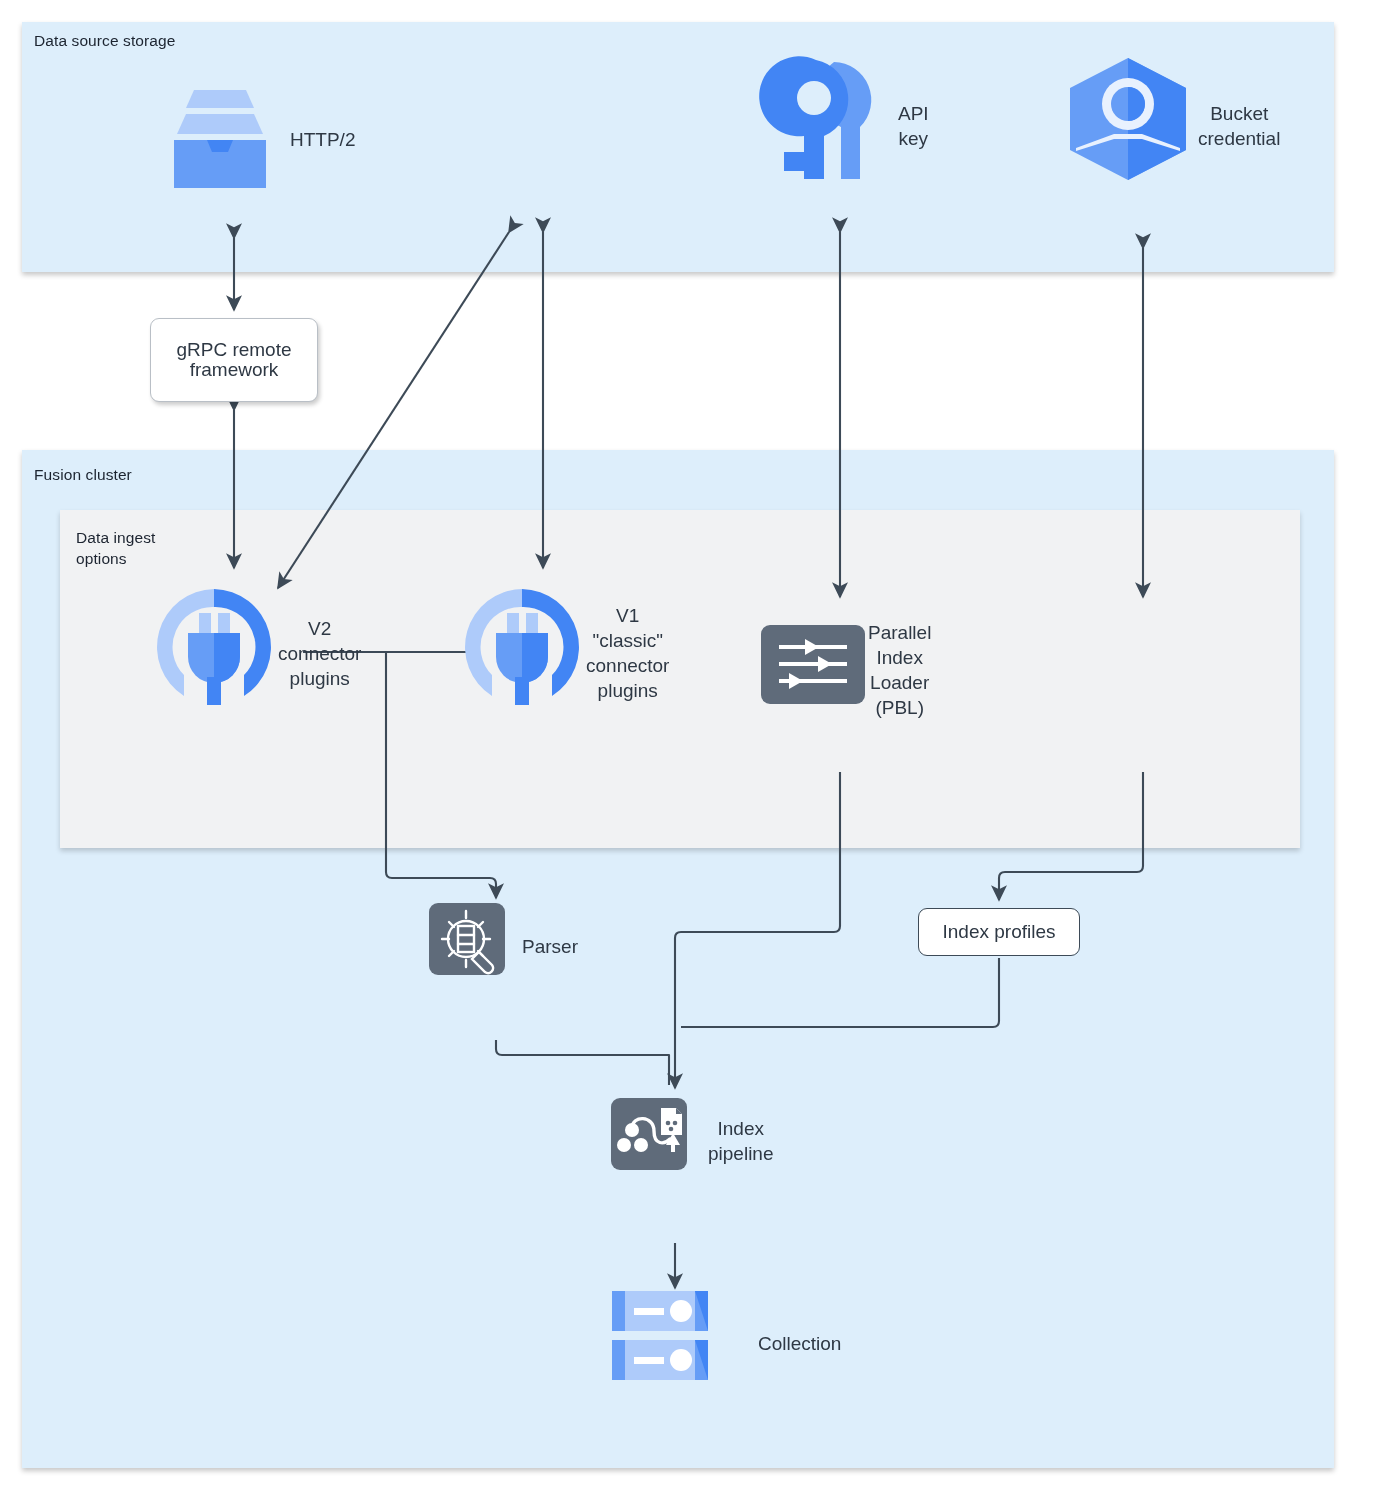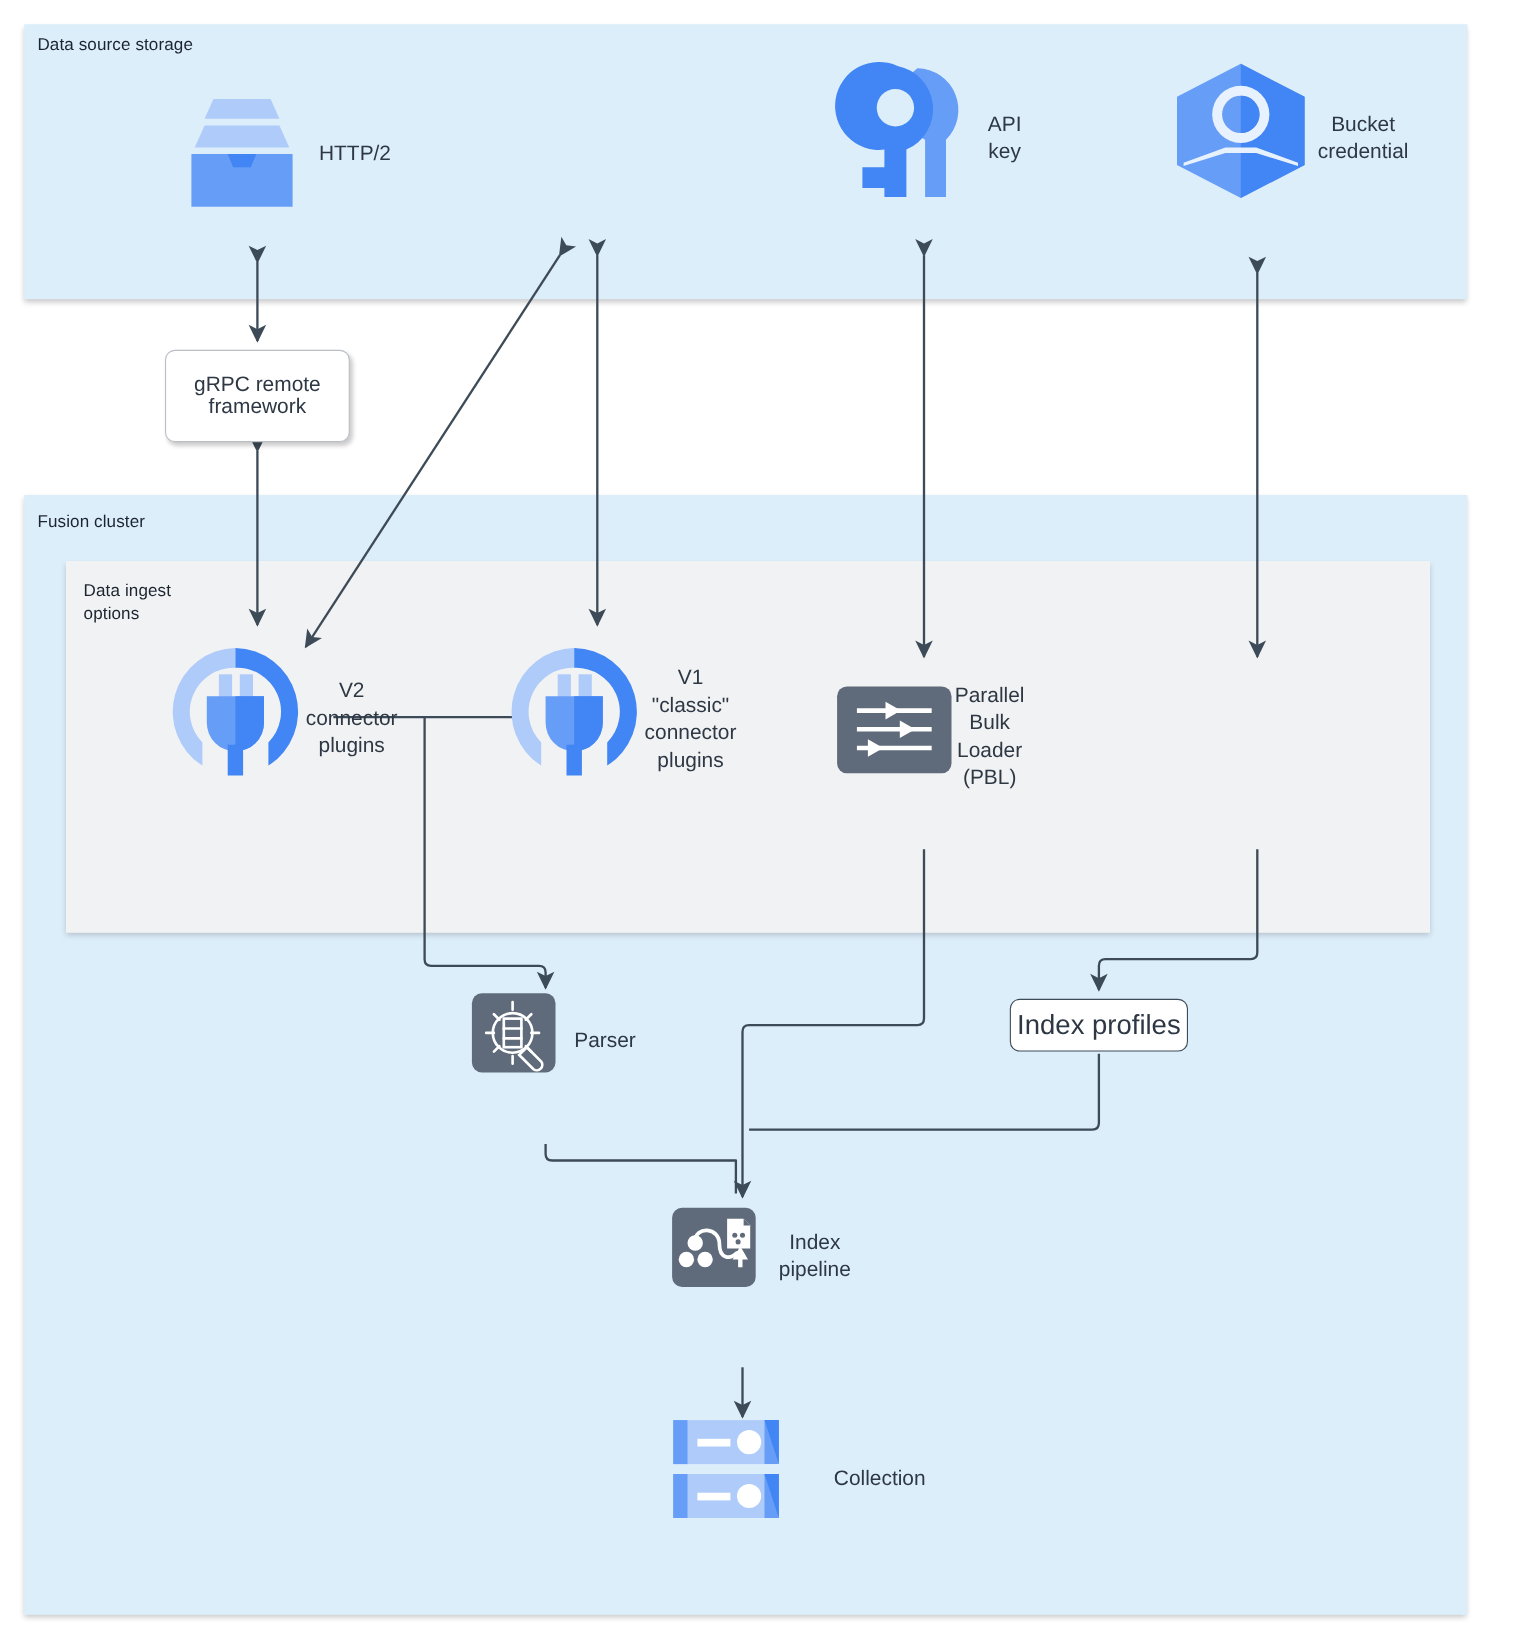--- a/index.html
+++ b/index.html
@@ -31,21 +31,21 @@
              color:#2e3844;white-space:pre-line;}
   .icon{display:block;}
 
   
   .boxnode{position:absolute;box-sizing:border-box;display:flex;align-items:center;
            justify-content:center;text-align:center;background:#ffffff;}
   #box-grpc{left:150px;top:318px;width:168px;height:84px;border:1px solid #b9bfc6;
             border-radius:9px;box-shadow:2px 3px 4px rgba(0,0,0,.20);
             font-size:19px;line-height:20px;white-space:pre-line;}
   #box-indexprofiles{left:918px;top:908px;width:162px;height:48px;border:1.6px solid #3d4a57;
-            border-radius:9px;font-size:25px;}
+            border-radius:9px;font-size:19px;}
 
   
   #node-http2{left:150px;top:78px;width:170px;}
   #node-vpn{left:458px;top:78px;width:170px;}
   #node-apikey{left:758px;top:52px;width:170px;}
   #node-bucket{left:1058px;top:52px;width:170px;}
   #node-v2{left:150px;top:583px;width:170px;}
   #node-v1{left:458px;top:583px;width:170px;}
   #node-pbl{left:758px;top:612px;width:170px;}
   #node-restapi{left:1058px;top:612px;width:170px;}
@@ -190,21 +190,21 @@
         <g stroke="#ffffff" stroke-width="4.2" fill="#ffffff">
           <line x1="21" y1="25" x2="89" y2="25"></line>
           <path d="M47,17 L61,25 L47,33 Z" stroke="none"></path>
           <line x1="21" y1="42" x2="89" y2="42"></line>
           <path d="M60,34 L74,42 L60,50 Z" stroke="none"></path>
           <line x1="21" y1="59" x2="89" y2="59"></line>
           <path d="M31,51 L45,59 L31,67 Z" stroke="none"></path>
         </g>
       </svg>
     </span>
-    <span class="lbl">Parallel Bulk
+    <span class="lbl">Parallel Index
 Loader (PBL)</span>
   </div>
 
 
   <div class="node" id="node-parser">
     <span class="icon">
       <svg width="110" height="80" viewBox="0 0 110 80">
         <rect x="17" y="3" width="76" height="72" rx="9" fill="#5f6b7a"></rect>
         <g stroke="#ffffff" stroke-width="2.4" fill="none" stroke-linecap="round">
           <line x1="54" y1="11" x2="54" y2="18"></line>

